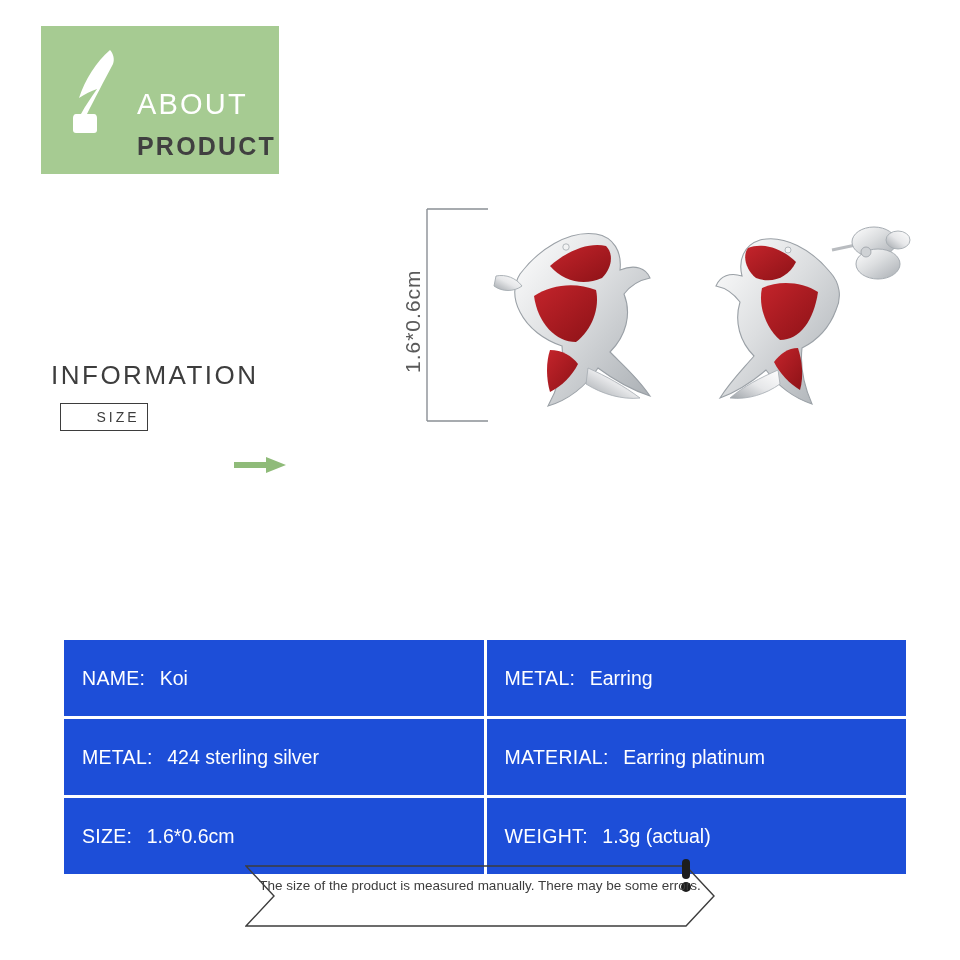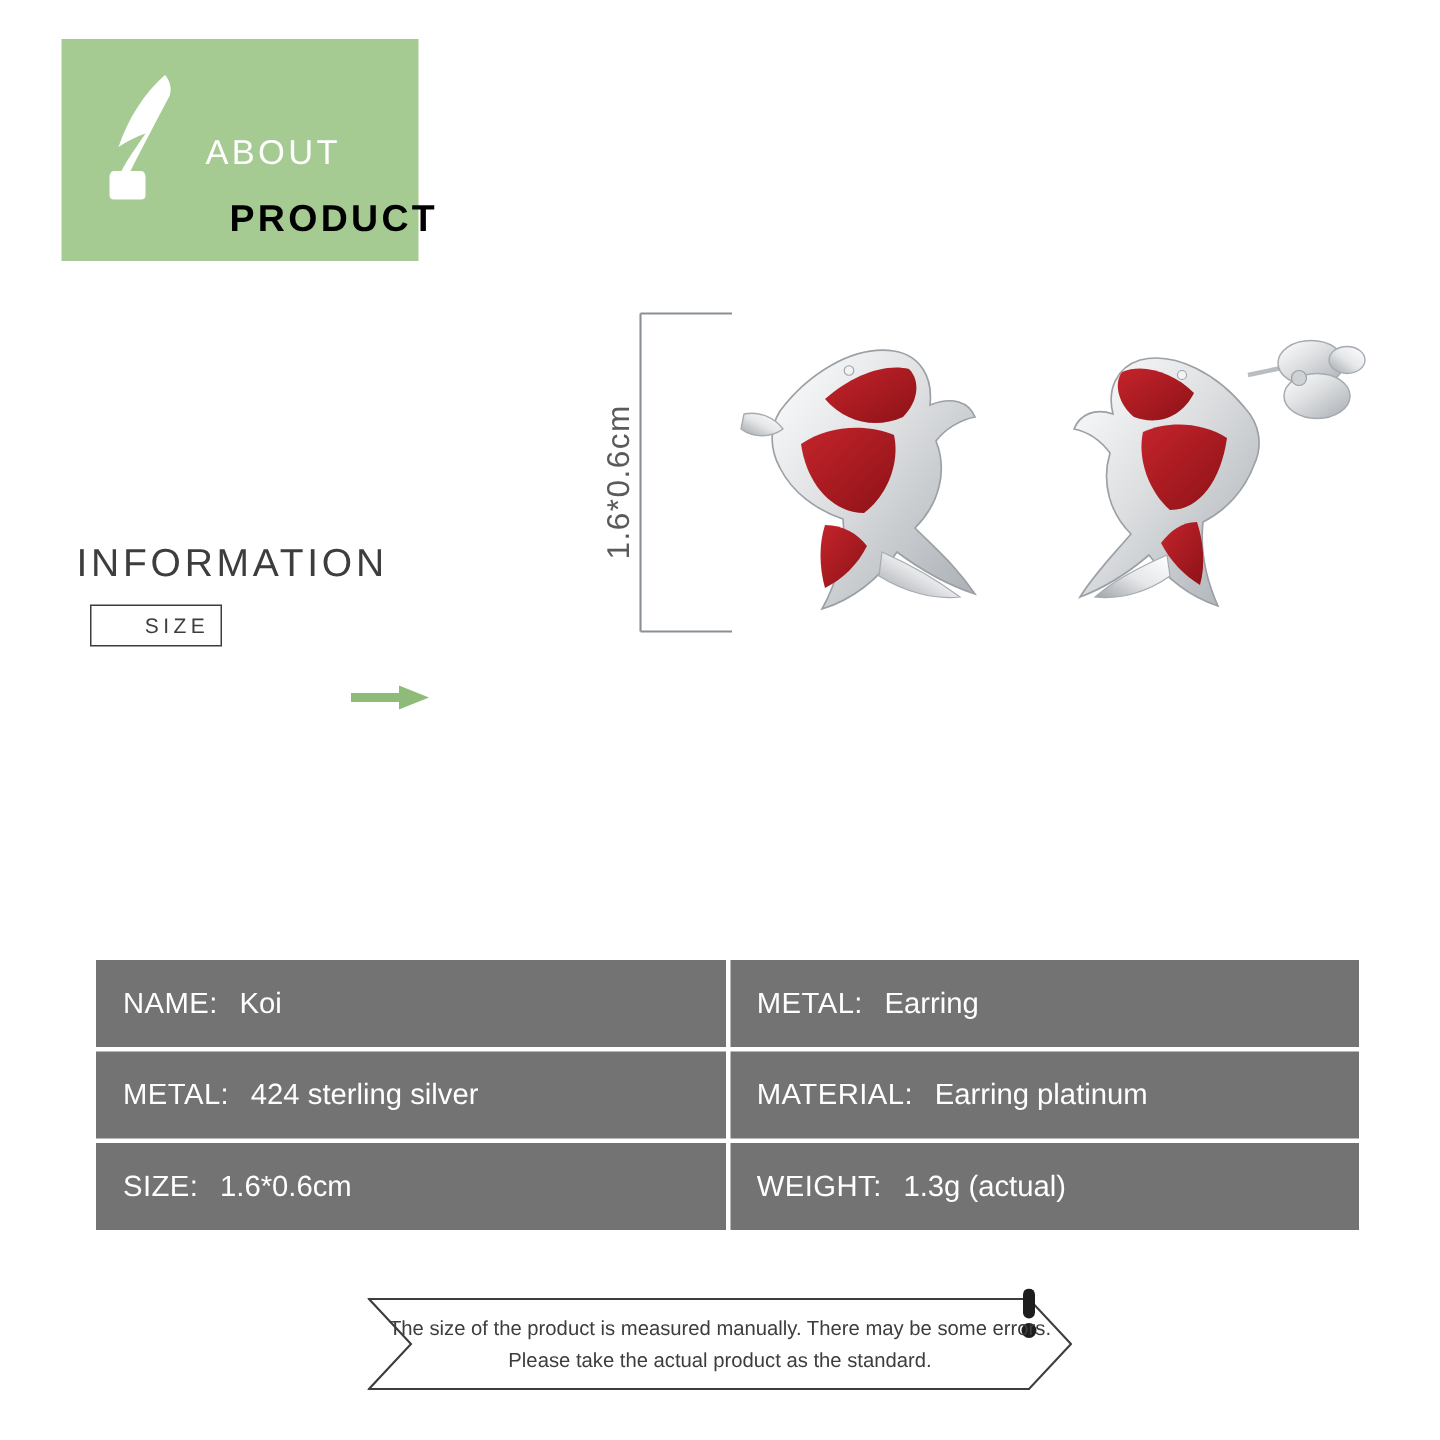--- a/index.html
+++ b/index.html
@@ -22,33 +22,32 @@
     padding: 0;
   }
   .about-badge .quill {
     position: absolute;
     left: 22px; top: 22px;
     width: 60px; height: 86px;
   }
   .about-badge .about-line1 {
     position: absolute;
     left: 96px; top: 62px;
-    font-size: 23px;
+    font-size: 29px;
     letter-spacing: 2.2px;
     color: #ffffff;
     font-weight: 400;
   }
   .about-badge .about-line2 {
     position: absolute;
     left: 96px; top: 106px;
     font-size: 25px;
     letter-spacing: 2.2px;
-    color: #000000;
+    color: #404040;
     font-weight: bold;
-    margin-left: 16px;
   }
   .about-badge .dashline {
     position: absolute;
     left: 46px; top: 154px;
     width: 188px;
     border-top: 2px dashed #ffffff;
   }
 
   
   .info-title {
@@ -97,22 +96,22 @@
 
   
   .spec-table {
     position: absolute;
     left: 61px; top: 637px;
     width: 848px;
     border-collapse: separate;
     border-spacing: 3px;
   }
   .spec-table td {
-    background: #737373;
-    height: 58px;
+    background: #1d4ed8;
+    height: 76px;
     padding: 0 0 0 18px;
     font-size: 19.5px;
     color: #ffffff;
     vertical-align: middle;
     width: 50%;
     white-space: nowrap;
   }
   .spec-table .k { letter-spacing: 0.3px; }
   .spec-table .v { padding-left: 9px; }
 
@@ -258,15 +257,14 @@
 <div class="footer-note">
   <svg class="ribbon" viewBox="0 0 470 62">
     <path d="M1 1 L441 1 L469 31 L441 61 L1 61 L29 31 Z" fill="none" stroke="#3d3d3d" stroke-width="1.4"></path>
   </svg>
   <svg class="excl" viewBox="0 0 18 34">
     <rect x="5" y="0" width="8" height="20" rx="4" fill="#1d1d1d"></rect>
     <circle cx="9" cy="28" r="5" fill="#1d1d1d"></circle>
   </svg>
   <div class="lines">
     <div>The size of the product is measured manually. There may be some errors.</div>
-    <div>Please take the actual product as the standard.</div>
   </div>
 </div>
 
 </body></html>

